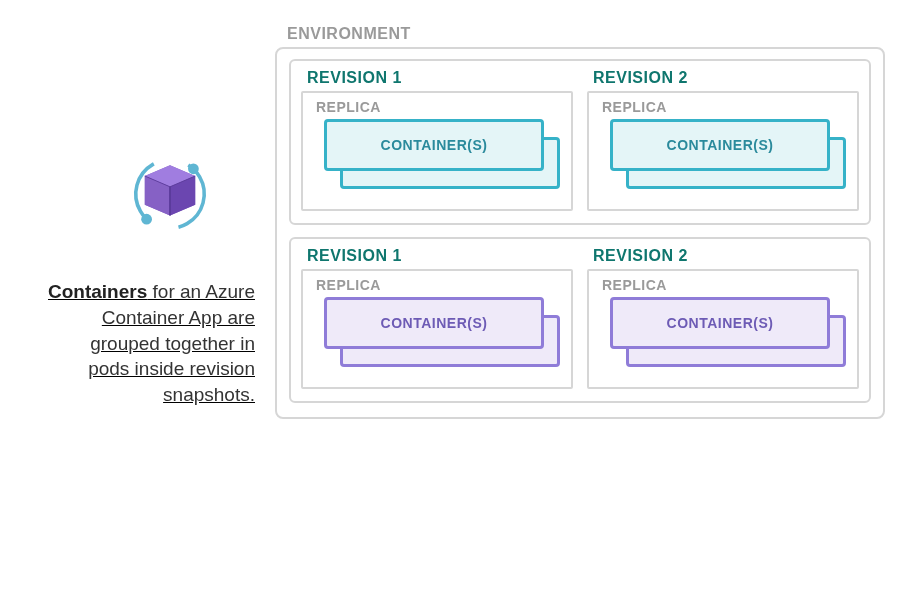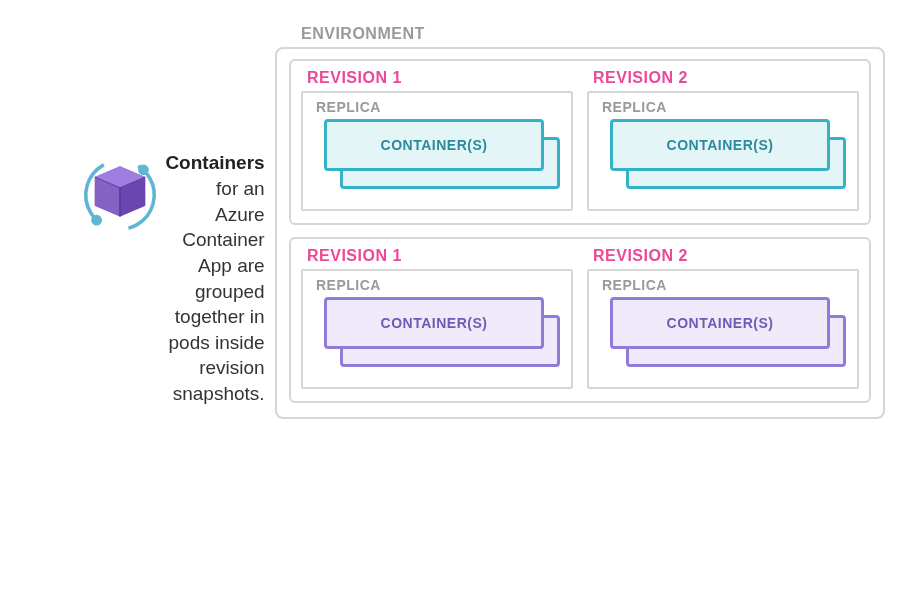--- a/index.html
+++ b/index.html
@@ -10,23 +10,25 @@
     background: #fff;
     display: flex;
     align-items: center;
     padding: 10px 15px;
   }
   .left {
     width: 260px;
     text-align: right;
     padding: 0 20px 0 0;
     display: flex;
-    flex-direction: row;
+    flex-direction: column;
     justify-content: center;
+    align-items: flex-end;
     margin-top: -40px;
+    text-decoration: underline;
   }
   .icon-holder {
     width: 100%;
     display: flex;
     justify-content: center;
     padding-left: 70px;
     margin-bottom: 40px;
   }
   .desc {
     color: #333;
@@ -38,21 +40,21 @@
   .right {
     flex: 1;
     height: 100%;
     padding-top: 15px;
   }
   .env-label {
     color: #9a9a9a;
     font-weight: 600;
     font-size: 16px;
     letter-spacing: .5px;
-    margin: 0 0 4px 26px;
+    margin: 0 0 4px 12px;
   }
   .environment {
     border: 2px solid #d6d6d6;
     border-radius: 8px;
     padding: 10px 12px 14px 12px;
   }
   .app-label {
     color: #9a9a9a;
     font-weight: 600;
     font-size: 16px;
@@ -67,21 +69,21 @@
   }
   .app:last-child { margin-bottom: 0; }
   .revisions {
     display: flex;
     gap: 14px;
   }
   .revision {
     flex: 1;
   }
   .rev-label {
-    color: #ec4899;
+    color: #0f766e;
     font-weight: 600;
     font-size: 16px;
     letter-spacing: .5px;
     margin: 0 0 4px 6px;
   }
   .rev-box {
     border: 2px solid #d6d6d6;
     border-radius: 2px;
     padding: 6px 9px 18px 9px;
   }

